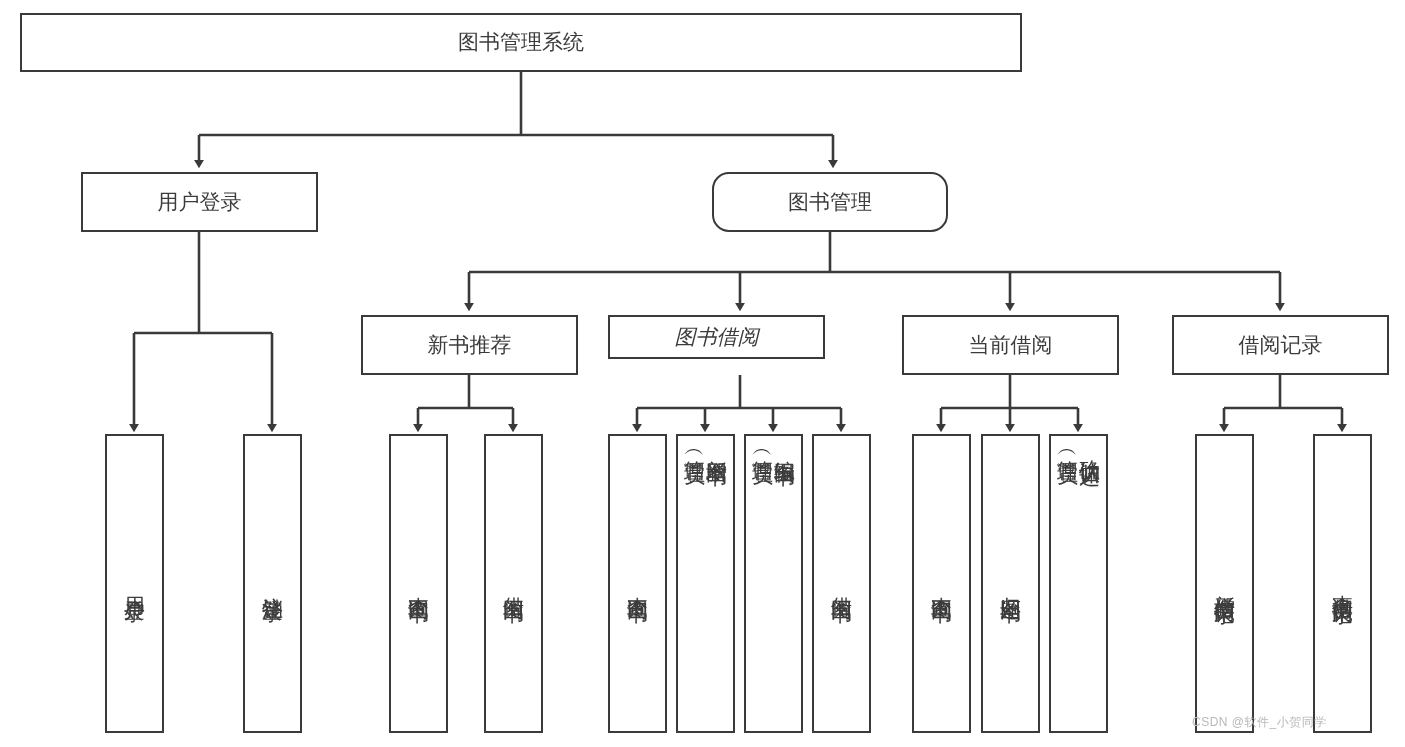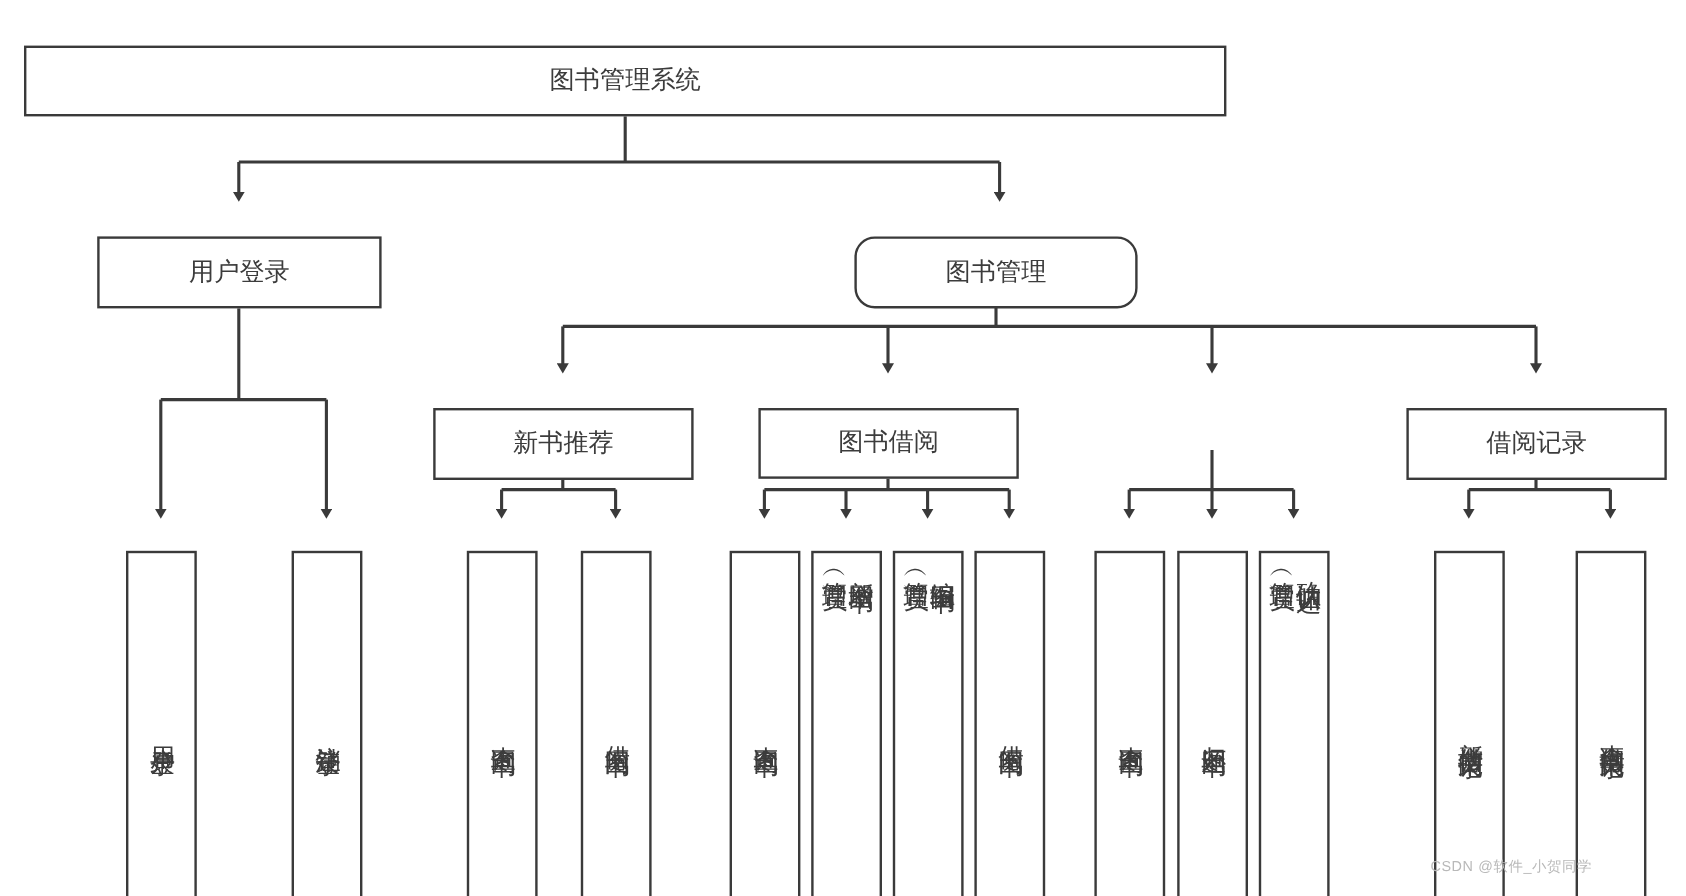--- a/index.html
+++ b/index.html
@@ -28,21 +28,20 @@
   .node {
     position: absolute;
     box-sizing: border-box;
     border: 2px solid #3a3a3a;
     background: #ffffff;
     display: flex;
     align-items: center;
     justify-content: center;
     color: #3c3c3c;
     line-height: 1.18;
-    margin-top: 25px;
   }
   .node .label {
     display: block;
     text-align: center;
     white-space: pre-line;
   }
   
   .h-node { font-size: 21px; }
   .h-node .label { writing-mode: horizontal-tb; }
 
@@ -133,24 +132,27 @@
   </div>
 
   <div class="node h-node" style="left:712px; top:172px; width:236px; height:60px;border-radius:17px;">
     <span class="label">图书管理</span>
   </div>
 
   <div class="node h-node" style="left:361px; top:315px; width:217px; height:60px;">
     <span class="label">新书推荐</span>
   </div>
 
-  <div class="node h-node" style="left:632px; top:315px; width:217px; height:59px;">
+  <div class="node h-node" style="left:608px; top:315px; width:217px; height:44px;font-style:italic;">
     <span class="label">图书借阅</span>
   </div>
 
+  <div class="node h-node" style="left:902px; top:315px; width:217px; height:60px;">
+    <span class="label">当前借阅</span>
+  </div>
 
   <div class="node h-node" style="left:1172px; top:315px; width:217px; height:60px;">
     <span class="label">借阅记录</span>
   </div>
 
   <div class="node v-node centered" style="left:105px; top:434px; width:59px; height:299px;">
     <span class="label">用户登录</span>
   </div>
 
   <div class="node v-node centered" style="left:243px; top:434px; width:59px; height:299px;">

